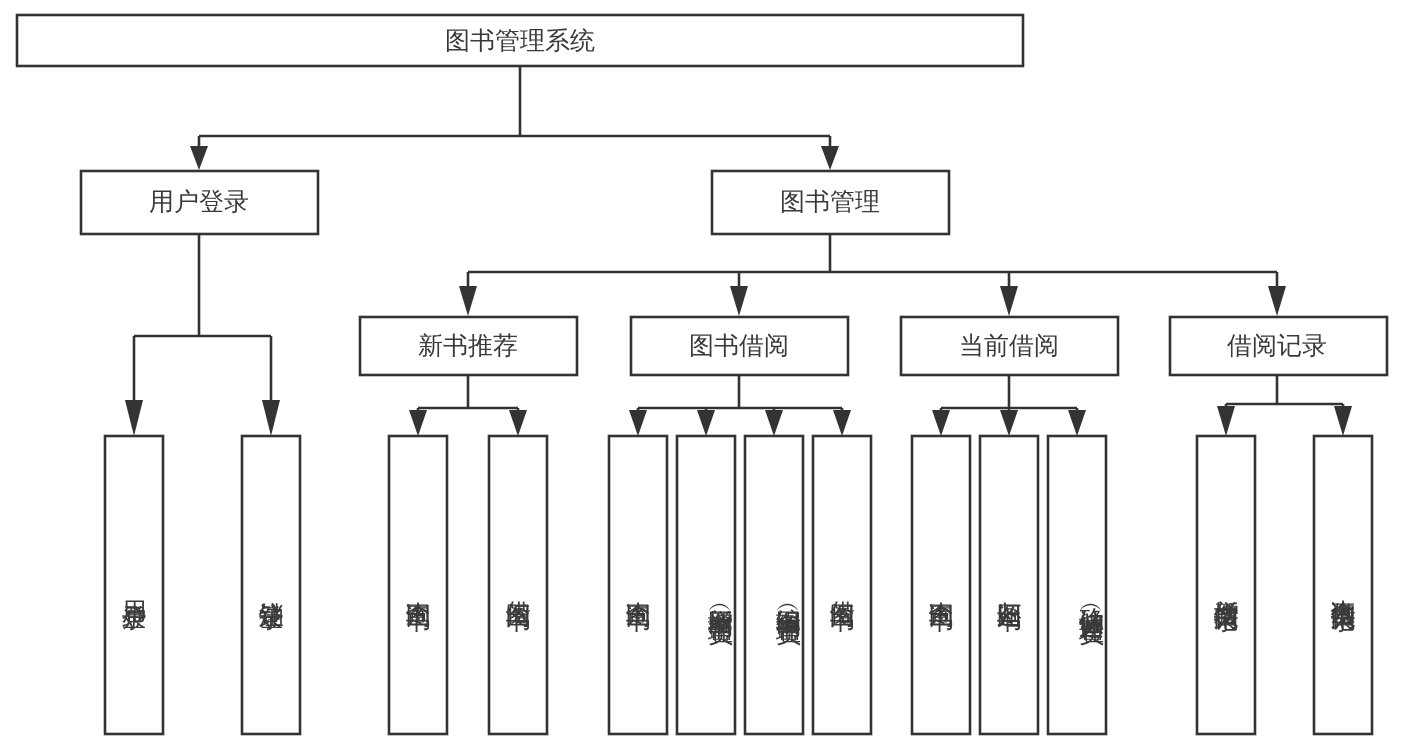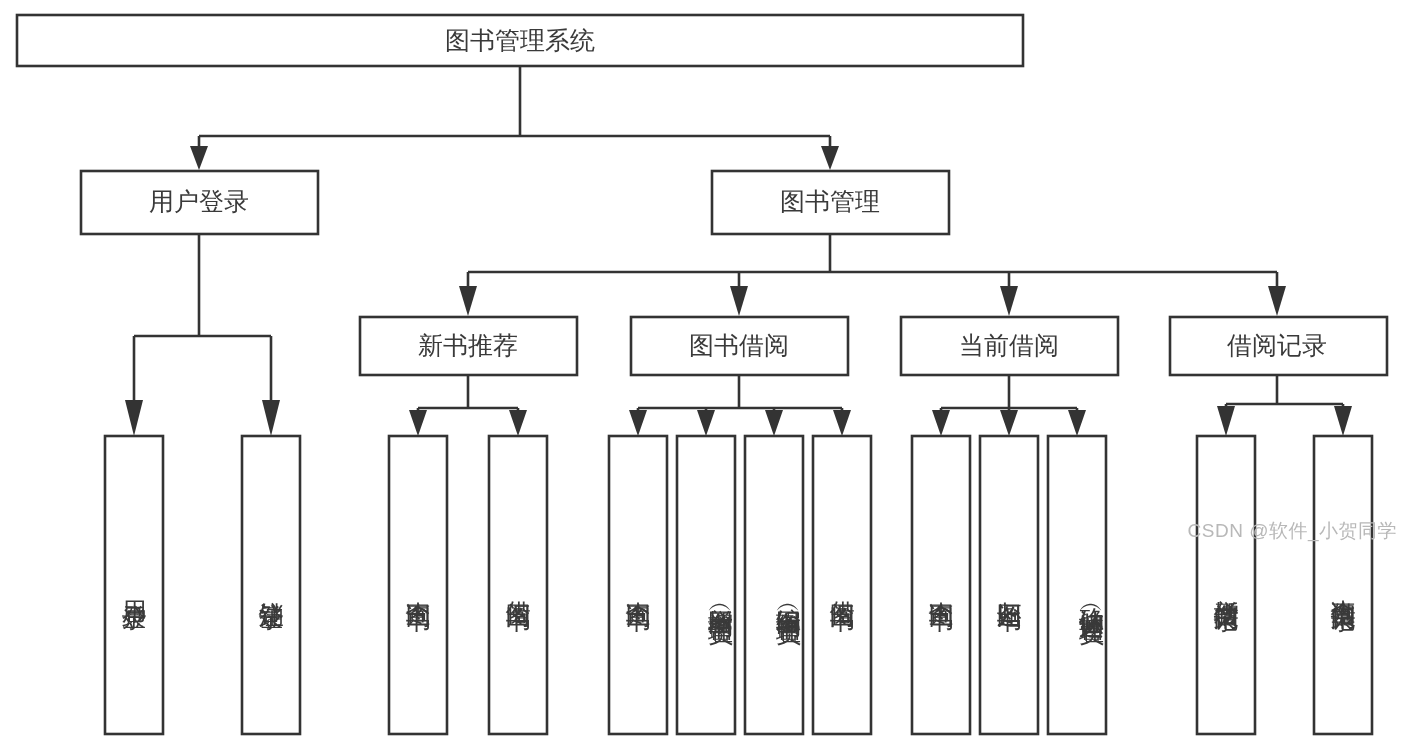--- a/index.html
+++ b/index.html
@@ -241,15 +241,14 @@
   <div class="leaf-label" style="left:745px; top:436px; width:58px; height:298px; padding-top:12px;">编辑图书（管理员）</div>
   <div class="leaf-label center-v" style="left:813px; top:436px; width:58px; height:298px;">借阅图书</div>
 
   <div class="leaf-label center-v" style="left:912px; top:436px; width:58px; height:298px;">查询图书</div>
   <div class="leaf-label center-v" style="left:980px; top:436px; width:58px; height:298px;">归还图书</div>
   <div class="leaf-label" style="left:1048px; top:436px; width:58px; height:298px; padding-top:12px;">确认归还（管理员）</div>
 
   <div class="leaf-label center-v" style="left:1197px; top:436px; width:58px; height:298px;">新增借阅记录</div>
   <div class="leaf-label center-v" style="left:1314px; top:436px; width:58px; height:298px;">查询借阅记录</div>
 
-  <div id="watermark">CSDN @软件_小贺同学</div>
 
 </div>
 
 </body></html>

